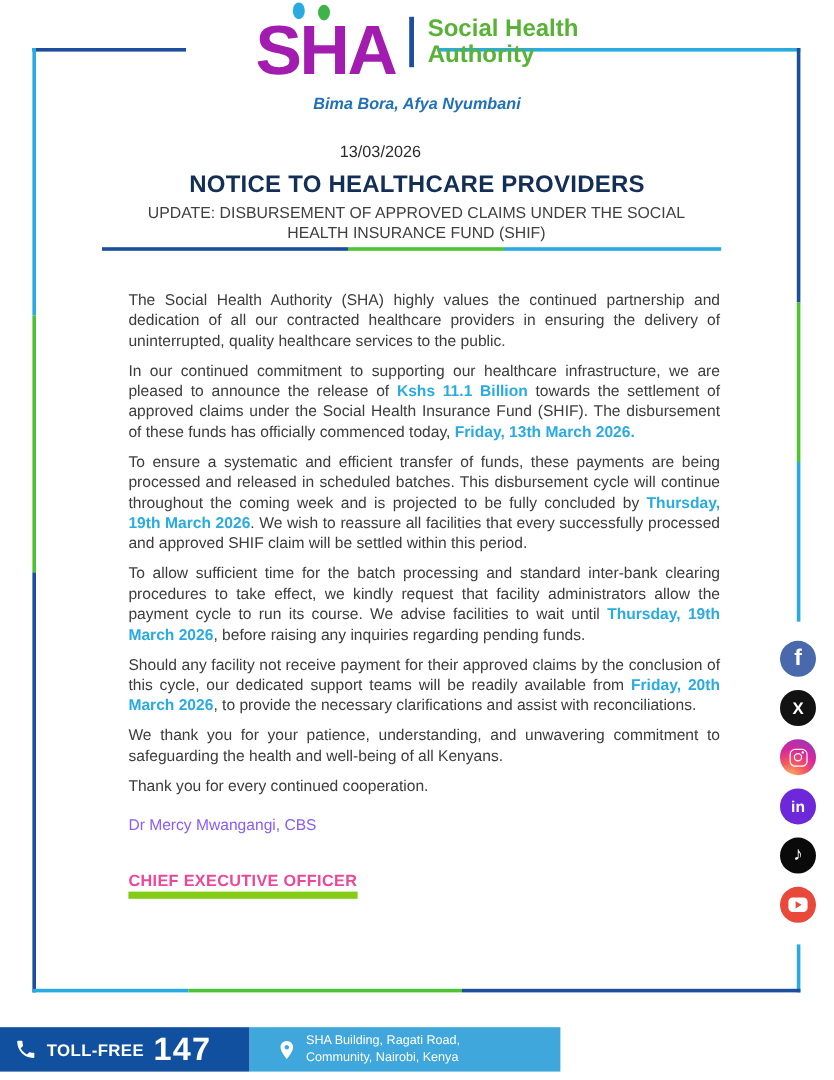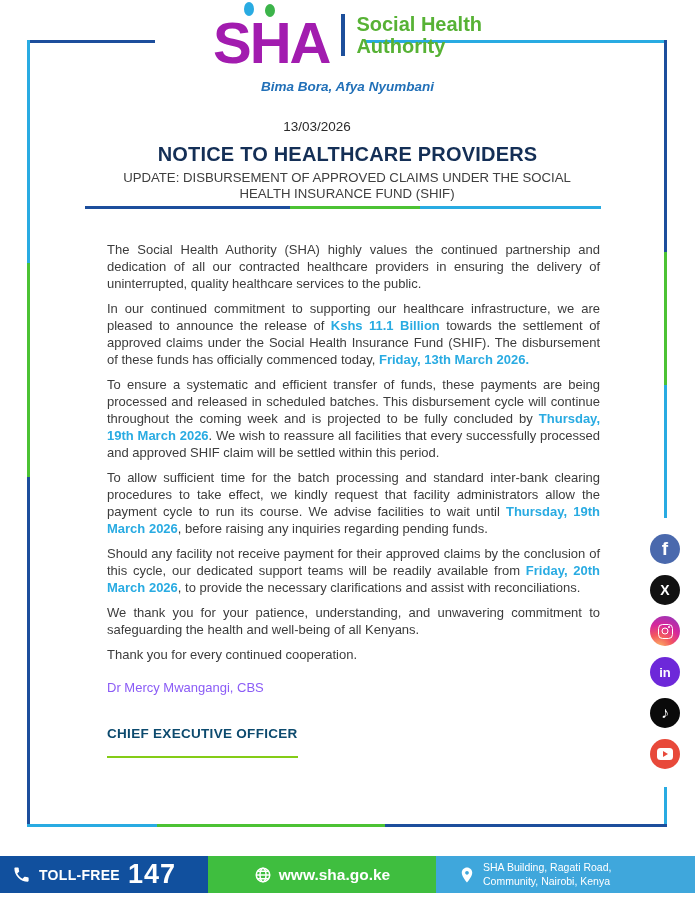--- a/index.html
+++ b/index.html
@@ -56,21 +56,21 @@
   .td-green { width:130px; background:#4cc234; }
   .td-blue { width:181px; background:#29abe2; }
 
   
   .body { position:absolute; top:241px; left:107px; width:493px; color:#3c3c3c;
           font-size:13px; line-height:17px; }
   .body p { text-align:justify; margin-bottom:8px; }
   .hl { color:#29abe2; font-weight:bold; }
   .sig-name { margin-top:16px; font-size:13px; color:#8b5cf6; }
   .sig-title { margin-top:12px; display:inline-block; font-size:13.5px; font-weight:bold;
-               color:#0c4a6e; border-bottom:2px solid #84cc16; padding-bottom:14px;
+               color:#ec4899; border-bottom:6px solid #84cc16; padding-bottom:1px;
                letter-spacing:0.3px; }
 
   
   .social { position:absolute; left:650px; top:534px; display:flex; flex-direction:column;
             gap:11px; }
   .s-icon { width:30px; height:30px; border-radius:50%; display:flex; align-items:center;
             justify-content:center; color:#fff; position:relative; }
   .si-facebook { background:#4a69ad; font-weight:bold; font-size:19px; }
   .si-x { background:#121212; font-weight:bold; font-size:14px; }
   .si-instagram { background:radial-gradient(circle at 28% 110%, #fdc468 0%, #f3585e 35%, #d6279c 62%, #9b36b7 90%); }
@@ -83,21 +83,21 @@
              width:7px; height:7px; border:1.6px solid #fff; border-radius:50%; }
   .ig-dot { position:absolute; right:1.2px; top:1.2px; width:2px; height:2px;
             background:#fff; border-radius:50%; }
   .yt-badge { width:16px; height:11.5px; background:#fff; border-radius:3.5px;
               display:flex; align-items:center; justify-content:center; }
   .yt-tri { width:0; height:0; border-left:5.5px solid #e8493a;
             border-top:3.5px solid transparent; border-bottom:3.5px solid transparent;
             margin-left:1px; }
 
   
-  .footer { position:absolute; top:856px; left:0; width:695px; height:37px; display:flex;
+  .footer { position:absolute; top:856px; left:0; width:619px; height:37px; display:flex;
             color:#fff; }
   .footer svg { flex:none; }
   .f-navy { width:208px; background:#11509e; display:flex; align-items:center;
             padding-left:12px; }
   .tf-label { font-weight:bold; font-size:14px; letter-spacing:0.3px; margin:0 8px; }
   .tf-num { font-weight:bold; font-size:27px; letter-spacing:1px; }
   .f-green { width:228px; background:#3fbe3f; display:flex; align-items:center;
              justify-content:center; gap:7px; font-weight:bold; font-size:15.5px; }
   .f-blue { width:259px; background:#3fa7dc; display:flex; align-items:center;
             padding-left:22px; gap:7px; }
@@ -181,30 +181,20 @@
     </div>
 
   <div class="footer">
     <div class="f-navy">
       <svg width="19" height="19" viewBox="0 0 24 24" fill="#fff">
         <path d="M6.62 10.79c1.44 2.83 3.76 5.14 6.59 6.59l2.2-2.2c.27-.27.67-.36 1.02-.24 1.12.37 2.33.57 3.57.57.55 0 1 .45 1 1V20c0 .55-.45 1-1 1-9.39 0-17-7.61-17-17 0-.55.45-1 1-1h3.5c.55 0 1 .45 1 1 0 1.25.2 2.45.57 3.57.11.35.03.74-.25 1.02l-2.2 2.2z"></path>
       </svg>
       <span class="tf-label">TOLL-FREE</span>
       <span class="tf-num">147</span>
     </div>
-    <div class="f-green">
-      <svg width="18" height="18" viewBox="0 0 24 24" fill="none" stroke="#fff" stroke-width="2">
-        <circle cx="12" cy="12" r="9"></circle>
-        <ellipse cx="12" cy="12" rx="4" ry="9"></ellipse>
-        <line x1="3" y1="12" x2="21" y2="12"></line>
-        <line x1="4.2" y1="7" x2="19.8" y2="7"></line>
-        <line x1="4.2" y1="17" x2="19.8" y2="17"></line>
-      </svg>
-      <span>www.sha.go.ke</span>
-    </div>
     <div class="f-blue">
       <svg width="18" height="22" viewBox="0 0 24 24" fill="#fff">
         <path d="M12 2C8.13 2 5 5.13 5 9c0 5.25 7 13 7 13s7-7.75 7-13c0-3.87-3.13-7-7-7zm0 9.5c-1.38 0-2.5-1.12-2.5-2.5s1.12-2.5 2.5-2.5 2.5 1.12 2.5 2.5-1.12 2.5-2.5 2.5z"></path>
       </svg>
       <div class="addr">
         <div>SHA Building, Ragati Road,</div>
         <div>Community, Nairobi, Kenya</div>
       </div>
     </div>
   </div>

